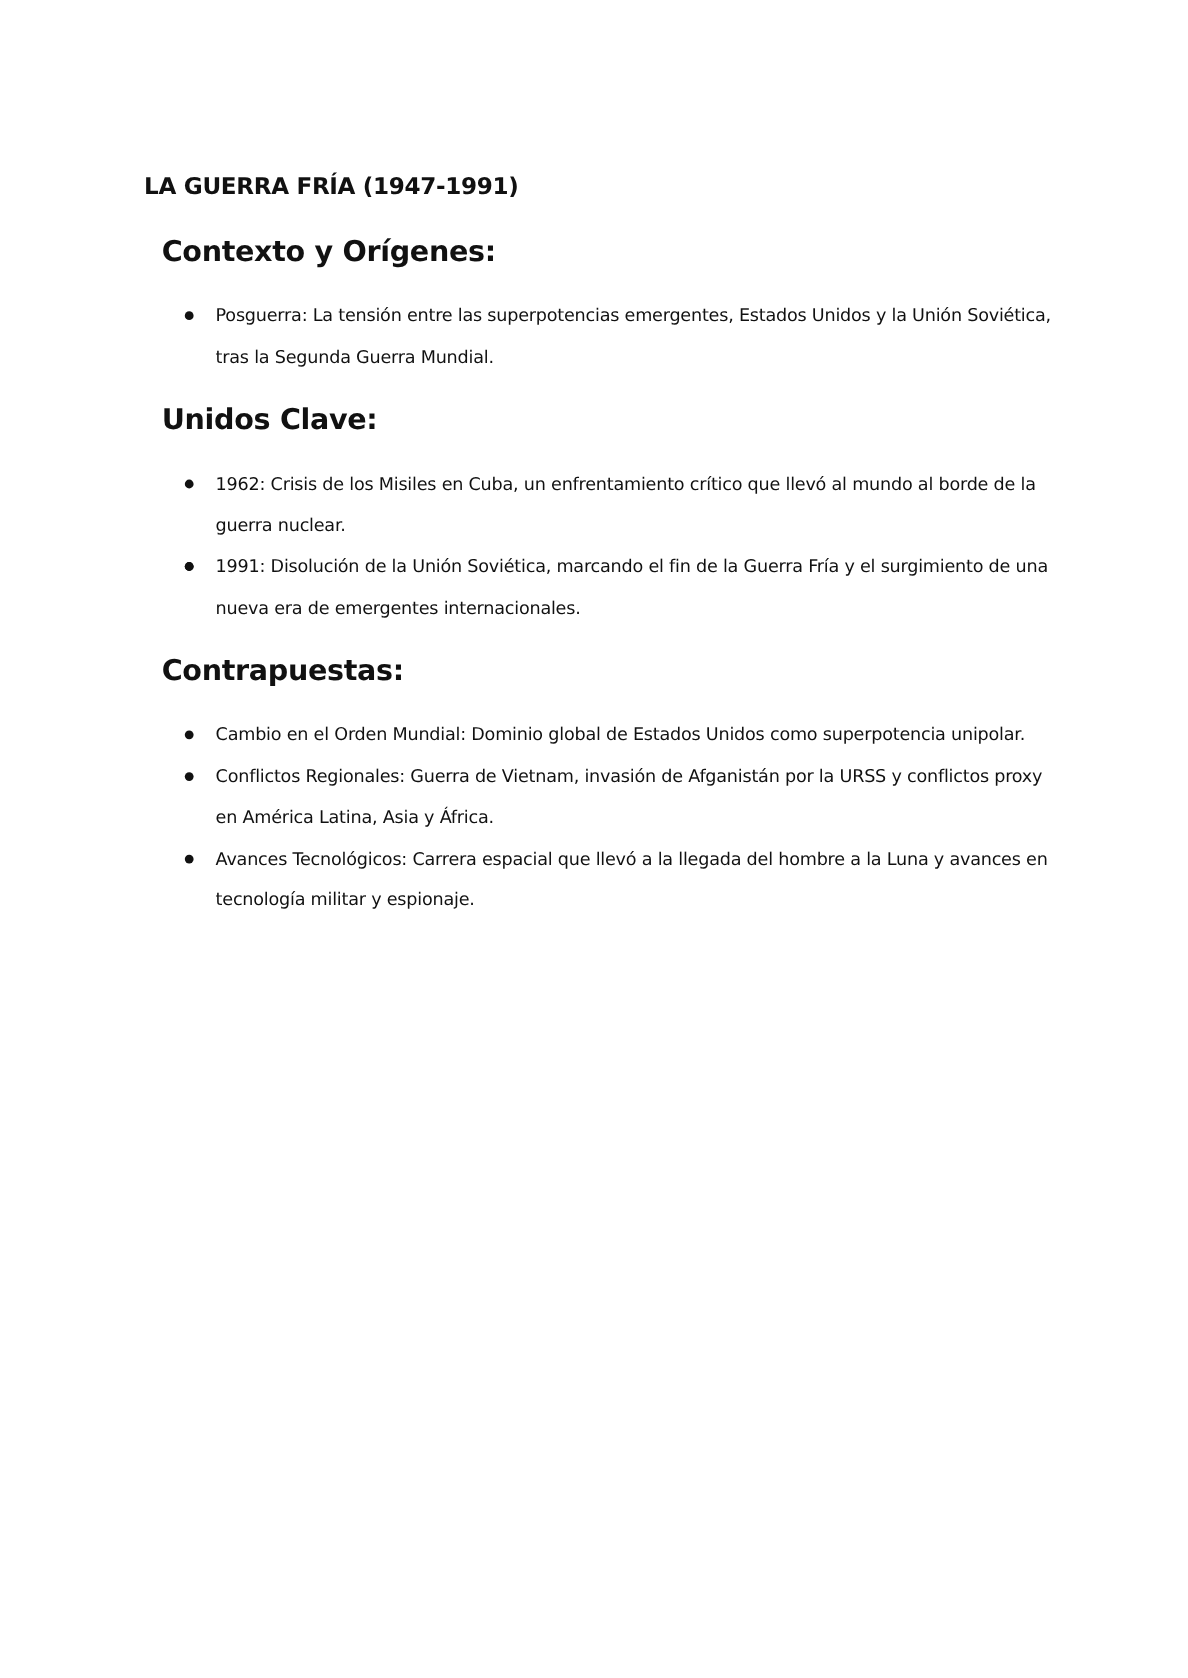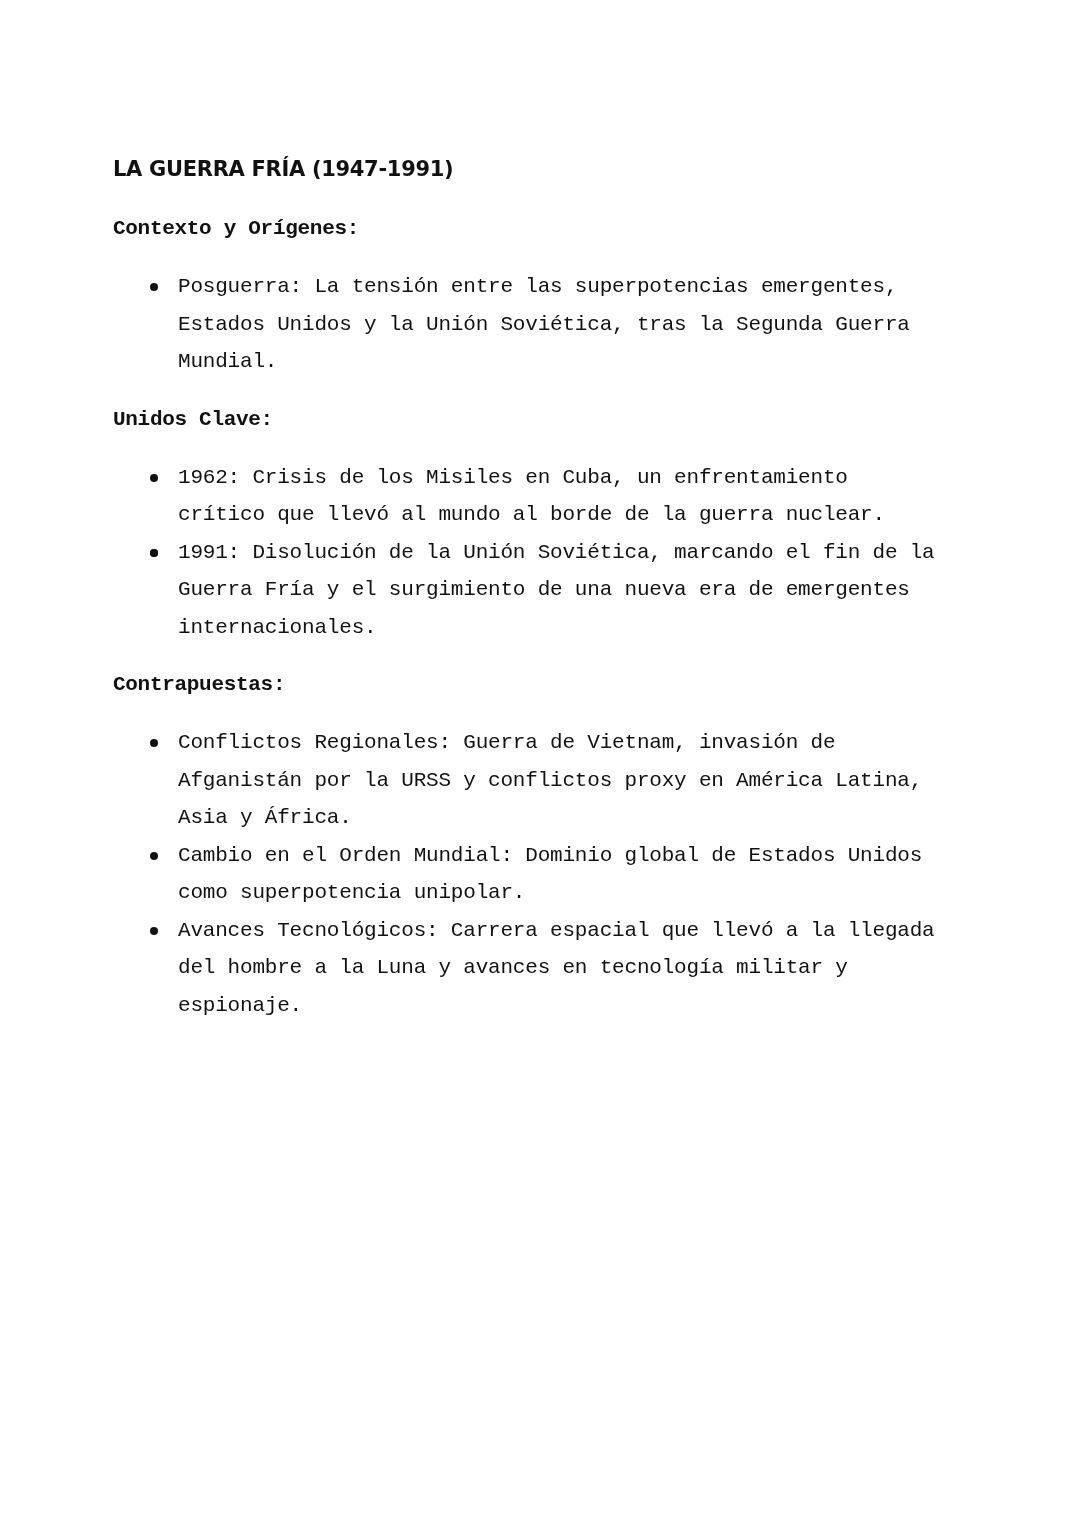--- a/index.html
+++ b/index.html
@@ -10,51 +10,49 @@
     body {
       width: 1080px;
       height: 1525px;
       position: relative;
       overflow: hidden;
       font-family: "DejaVu Sans", sans-serif;
       color: #111111;
     }
     .page {
       position: absolute;
-      left: 113px;
+      left: 131px;
       top: 150px;
       width: 830px;
     }
     .doc-title {
       font-weight: bold;
       font-size: 21px;
       line-height: 38px;
       margin: 0 0 22px 0;
       letter-spacing: -0.3px;
     }
     .section-heading {
       font-weight: bold;
-      font-size: 21px;
+      font-size: 26px;
       line-height: 38px;
-      margin: 0 0 20px 0;
+      margin: 0 0 20px 16px;
       letter-spacing: -0.3px;
-      font-family: Liberation Mono, monospace;
     }
     .bullet-list {
       list-style: none;
       margin: 0 0 20px 0;
       padding: 0;
     }
     .bullet-item {
       position: relative;
       padding-left: 65px;
-      font-size: 21px;
+      font-size: 16px;
       line-height: 37.5px;
       letter-spacing: -0.2px;
-      font-family: Liberation Mono, monospace;
     }
     .bullet-dot {
       position: absolute;
       left: 37px;
       top: 15px;
       width: 8px;
       height: 8px;
       border-radius: 50%;
       background: #111111;
     }
@@ -91,25 +89,25 @@
         <span>1991: Disolución de la Unión Soviética, marcando el fin de la Guerra Fría y el surgimiento de una nueva era de emergentes internacionales.</span>
       </li>
     </ul>
   </div>
 
   <div class="section">
     <div class="section-heading">Contrapuestas:</div>
     <ul class="bullet-list">
       <li class="bullet-item">
         <span class="bullet-dot"></span>
-        <span>Conflictos Regionales: Guerra de Vietnam, invasión de Afganistán por la URSS y conflictos proxy en América Latina, Asia y África.</span>
+        <span>Cambio en el Orden Mundial: Dominio global de Estados Unidos como superpotencia unipolar.</span>
       </li>
       <li class="bullet-item">
         <span class="bullet-dot"></span>
-        <span>Cambio en el Orden Mundial: Dominio global de Estados Unidos como superpotencia unipolar.</span>
+        <span>Conflictos Regionales: Guerra de Vietnam, invasión de Afganistán por la URSS y conflictos proxy en América Latina, Asia y África.</span>
       </li>
       <li class="bullet-item">
         <span class="bullet-dot"></span>
         <span>Avances Tecnológicos: Carrera espacial que llevó a la llegada del hombre a la Luna y avances en tecnología militar y espionaje.</span>
       </li>
     </ul>
   </div>
 </div>
 
 </body></html>

